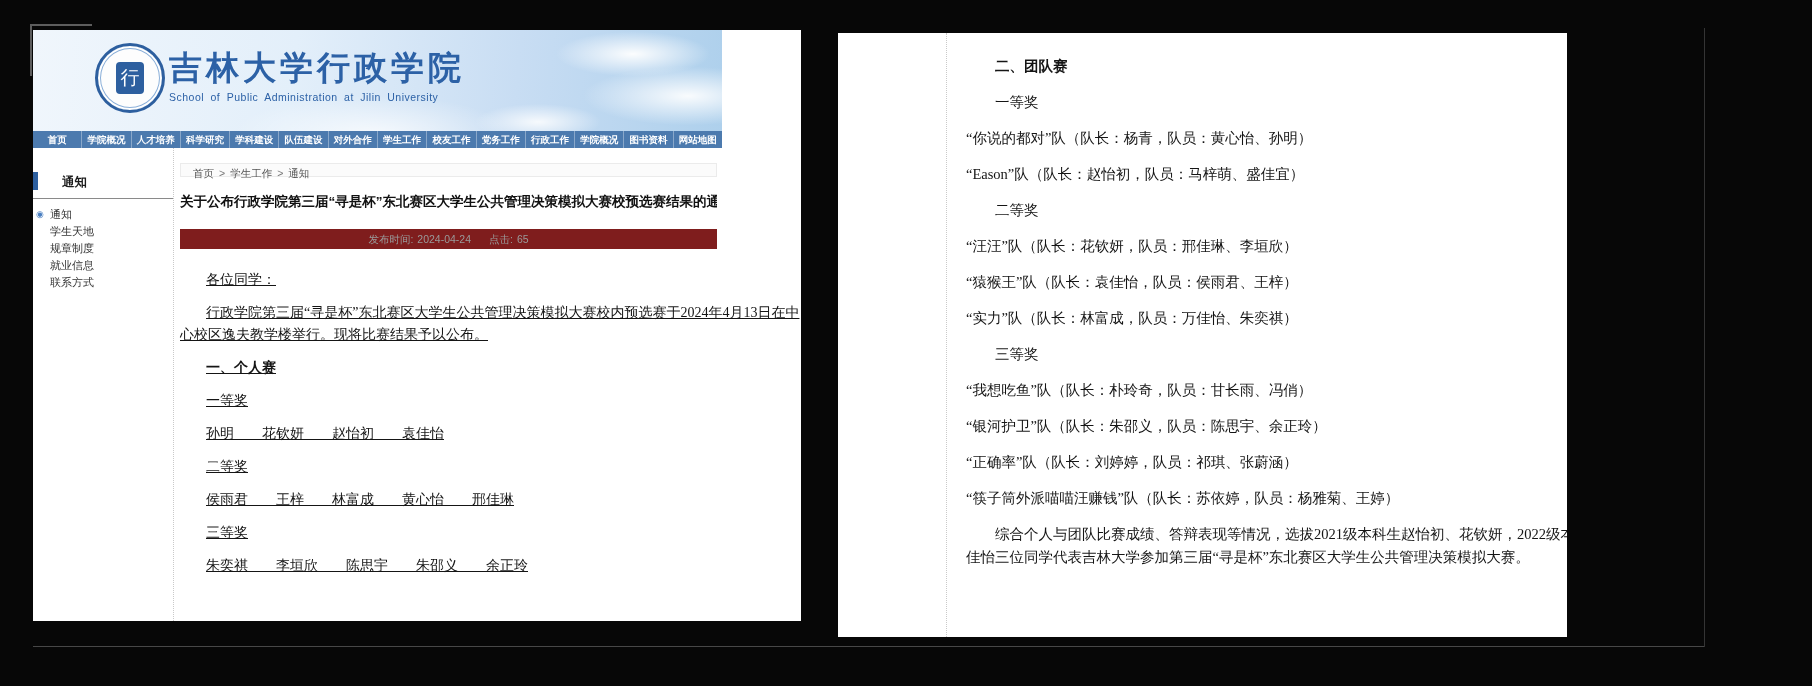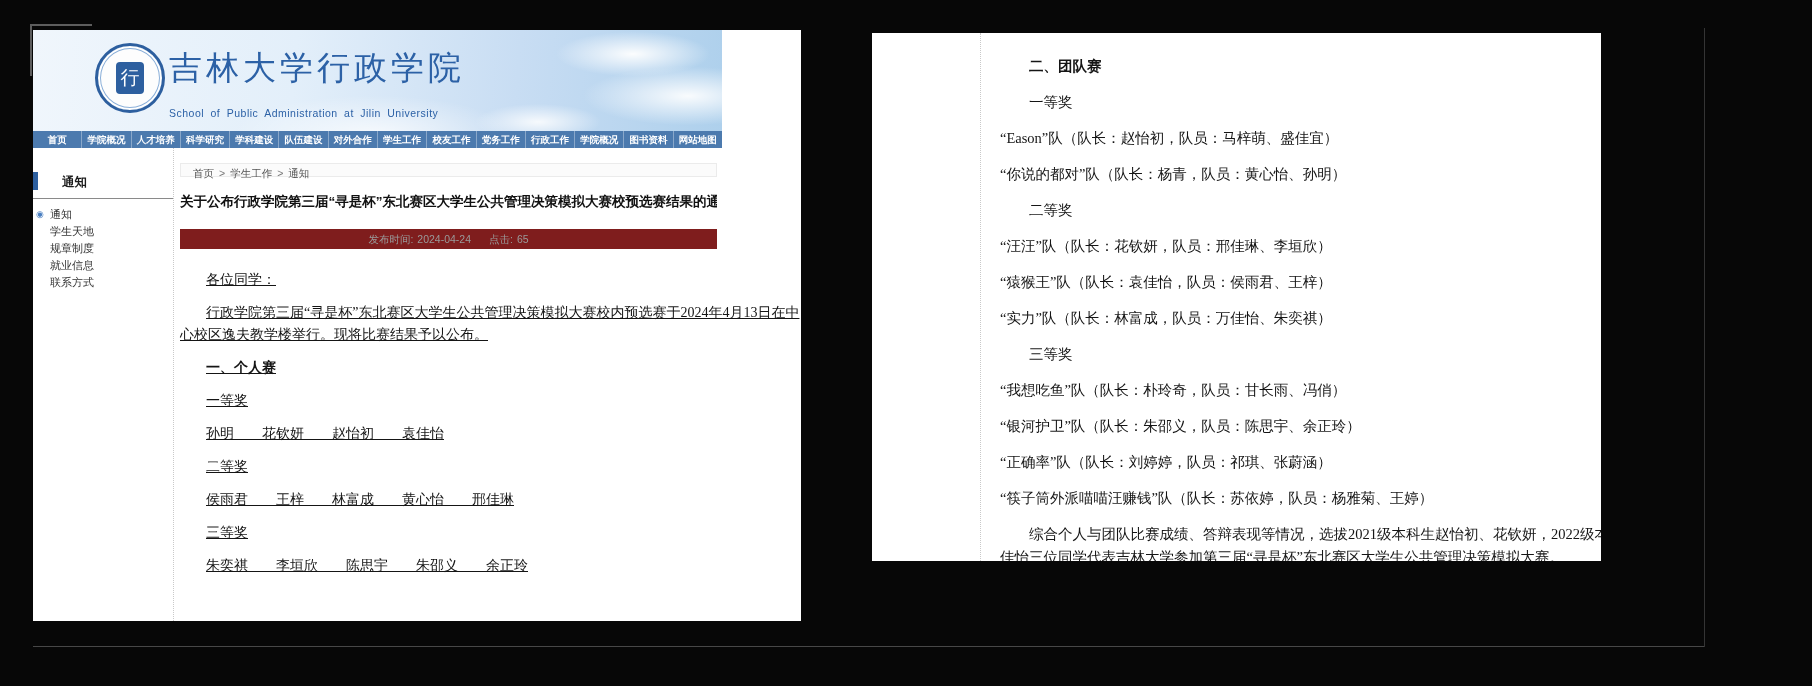--- a/index.html
+++ b/index.html
@@ -1,39 +1,39 @@
 <!DOCTYPE html>
 <html><head>
 <meta charset="utf-8">
 <style>
   html,body{margin:0;padding:0;}
   body{width:1812px;height:686px;background:#070707;position:relative;overflow:hidden;
        font-family:"Liberation Sans",sans-serif;}
   .page{position:absolute;background:#ffffff;overflow:hidden;}
   #pageL{left:33px;top:30px;width:768px;height:591px;}
-  #pageR{left:872px;top:33px;width:729px;height:528px;}
+  #pageR{left:838px;top:33px;width:729px;height:604px;}
 
   
   .banner{position:absolute;left:0;top:0;width:689px;height:101px;
     background:
       radial-gradient(110px 32px at 600px 24px, rgba(255,255,255,.95), rgba(255,255,255,0) 70%),
       radial-gradient(150px 42px at 655px 66px, rgba(255,255,255,.92), rgba(255,255,255,0) 70%),
       radial-gradient(90px 26px at 505px 92px, rgba(255,255,255,.85), rgba(255,255,255,0) 70%),
       radial-gradient(200px 55px at 340px 104px, rgba(255,255,255,.75), rgba(255,255,255,0) 70%),
       linear-gradient(95deg,#f0f6fc 0%,#e3effa 38%,#c8ddf3 70%,#aed0ec 100%);}
   .seal{position:absolute;left:62px;top:13px;width:64px;height:64px;border-radius:50%;
     background:#fdfdfd;border:3px solid #2d5f9f;box-shadow:inset 0 0 0 2px #fff,inset 0 0 0 3px #8cb0d9;
     display:flex;align-items:center;justify-content:center;}
   .seal-glyph{width:28px;height:32px;background:#2d5f9f;color:#fff;border-radius:4px;
     display:flex;align-items:center;justify-content:center;font-size:19px;
     font-family:"Liberation Serif",serif;}
   .names{position:absolute;left:136px;top:20px;}
-  .site-cn{font-family:"Liberation Serif",serif;font-weight:normal;font-size:33px;
+  .site-cn{font-family:"Liberation Serif",serif;font-weight:bold;font-size:33px;
     color:#2c61a6;letter-spacing:4px;line-height:36px;}
-  .site-en{font-size:10.5px;color:#2c61a6;letter-spacing:.5px;word-spacing:3px;margin-top:21px;}
+  .site-en{font-size:10.5px;color:#2c61a6;letter-spacing:.5px;word-spacing:3px;margin-top:5px;}
 
   
   .nav{position:absolute;left:0;top:101px;width:689px;height:17px;background:#4c7aae;display:flex;}
   .nav-item{flex:1;color:#ffffff;font-size:9.5px;font-weight:bold;text-align:center;
     line-height:17px;border-left:1px solid rgba(255,255,255,.35);text-decoration:none;
     white-space:nowrap;overflow:hidden;cursor:pointer;}
   .nav-item:first-child{border-left:none;}
 
   
   .page-body{position:absolute;left:0;top:118px;right:0;bottom:0;}
@@ -169,22 +169,22 @@
       </div>
     </div>
   </div>
 </div>
 
 <div class="page" id="pageR">
   <div class="divR"></div>
   <div class="body2">
     <div class="ln2 ind b">二、团队赛</div>
     <div class="ln2 ind">一等奖</div>
+    <div class="ln2">“你说的都对”队（队长：杨青，队员：黄心怡、孙明）</div>
     <div class="ln2">“Eason”队（队长：赵怡初，队员：马梓萌、盛佳宜）</div>
-    <div class="ln2">“你说的都对”队（队长：杨青，队员：黄心怡、孙明）</div>
     <div class="ln2 ind">二等奖</div>
     <div class="ln2">“汪汪”队（队长：花钦妍，队员：邢佳琳、李垣欣）</div>
     <div class="ln2">“猿猴王”队（队长：袁佳怡，队员：侯雨君、王梓）</div>
     <div class="ln2">“实力”队（队长：林富成，队员：万佳怡、朱奕祺）</div>
     <div class="ln2 ind">三等奖</div>
     <div class="ln2">“我想吃鱼”队（队长：朴玲奇，队员：甘长雨、冯俏）</div>
     <div class="ln2">“银河护卫”队（队长：朱邵义，队员：陈思宇、余正玲）</div>
     <div class="ln2">“正确率”队（队长：刘婷婷，队员：祁琪、张蔚涵）</div>
     <div class="ln2">“筷子筒外派喵喵汪赚钱”队（队长：苏依婷，队员：杨雅菊、王婷）</div>
     <div class="ln2 ind tight">综合个人与团队比赛成绩、答辩表现等情况，选拔2021级本科生赵怡初、花钦妍，2022级本科生袁</div>

